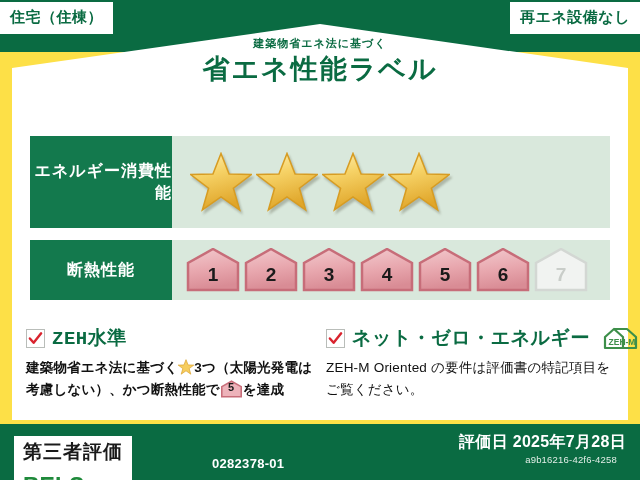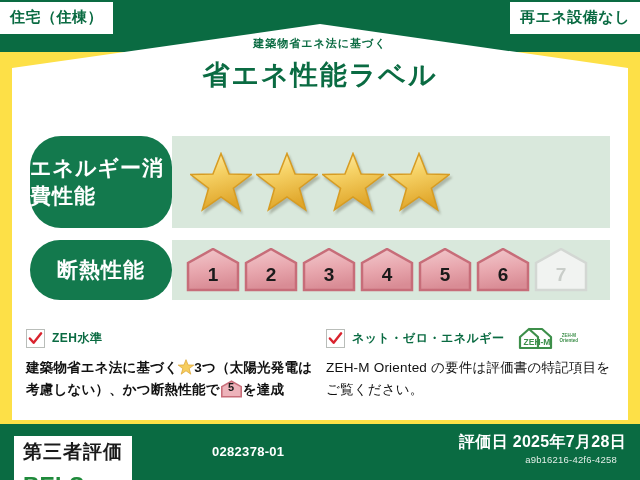--- a/index.html
+++ b/index.html
@@ -45,46 +45,44 @@
 
   .title-wrap {
     position: absolute; left: 0; top: 36px; width: 640px;
     text-align: center;
   }
   .title-sub {
     color: #0a6b42; font-weight: bold; font-size: 11px; letter-spacing: 1px;
   }
   .title-main {
     color: #0a6b42; font-weight: bold; font-size: 27px; letter-spacing: 2px;
-    margin-top: 6px;
   }
 
   
   .perf-row {
     position: absolute;
     left: 30px;
     width: 580px;
     display: flex;
     align-items: stretch;
   }
   .perf-row.row-energy { top: 136px; height: 92px; }
   .perf-row.row-insul  { top: 240px; height: 60px; }
 
   .perf-label {
     background: #13794d;
     color: #ffffff;
     font-weight: bold;
-    font-size: 21px;
+    font-size: 16px;
     line-height: 1.35;
     width: 142px;
     display: flex; align-items: center; justify-content: center;
-    text-align: left;
+    text-align: right;
     flex: 0 0 142px;
     letter-spacing: 1px;
-    border-radius: 31px;
   }
   .perf-value {
     flex: 1;
     background: #d9e8dc;
     display: flex; align-items: center;
     padding-left: 18px;
     gap: 4px;
   }
   .perf-value.insul { padding-left: 14px; gap: 2px; }
 
@@ -127,22 +125,23 @@
   }
   .checkbox {
     width: 19px; height: 19px;
     border: 1px solid #b9bdb9;
     background: #ffffff;
     display: flex; align-items: center; justify-content: center;
     flex: 0 0 19px;
   }
   .checkbox svg { width: 15px; height: 15px; display:block; }
   .info-title {
-    color: #0a6b42; font-weight: bold; font-size: 12px; letter-spacing: 0.5px;
+    color: #0a6b42; font-weight: bold; font-size: 19px; letter-spacing: 0.5px;
     white-space: nowrap;
+    font-family: Liberation Mono, monospace;
   }
   .zeh-logo { margin-left: 4px; display: flex; align-items: center; gap: 2px; text-align: center; }
   .zeh-logo svg { display: block; }
   .zeh-logo-sub {
     font-size: 4.5px; color: #3d8f4a; line-height: 1.15; font-weight: bold;
     white-space: nowrap;
   }
 
   .info-body {
     margin-top: 7px;
@@ -173,21 +172,21 @@
   }
   .bels-box {
     position: absolute; left: 14px; top: 12px;
     background: #ffffff;
     padding: 3px 9px 4px 9px;
     display: flex; align-items: baseline; gap: 8px; flex-direction: column;
   }
   .bels-jp { color: #1a1a1a; font-weight: bold; font-size: 19px; letter-spacing: 1px; }
   .bels-en { color: #1f8a3b; font-weight: bold; font-size: 23px; letter-spacing: 0px; }
   .bels-no {
-    position: absolute; left: 212px; top: 20px;
+    position: absolute; left: 212px; top: 32px;
     color: #ffffff; font-size: 13px; font-weight: bold; letter-spacing: 0.3px;
   }
   .eval-date {
     position: absolute; right: 14px; top: 8px;
     color: #ffffff; font-size: 16px; font-weight: bold; text-align: right;
     letter-spacing: 0.3px;
   }
   .eval-id {
     position: absolute; right: 23px; top: 30px;
     color: #e2eee7; font-size: 9.5px; text-align: right; letter-spacing: 0.2px;

